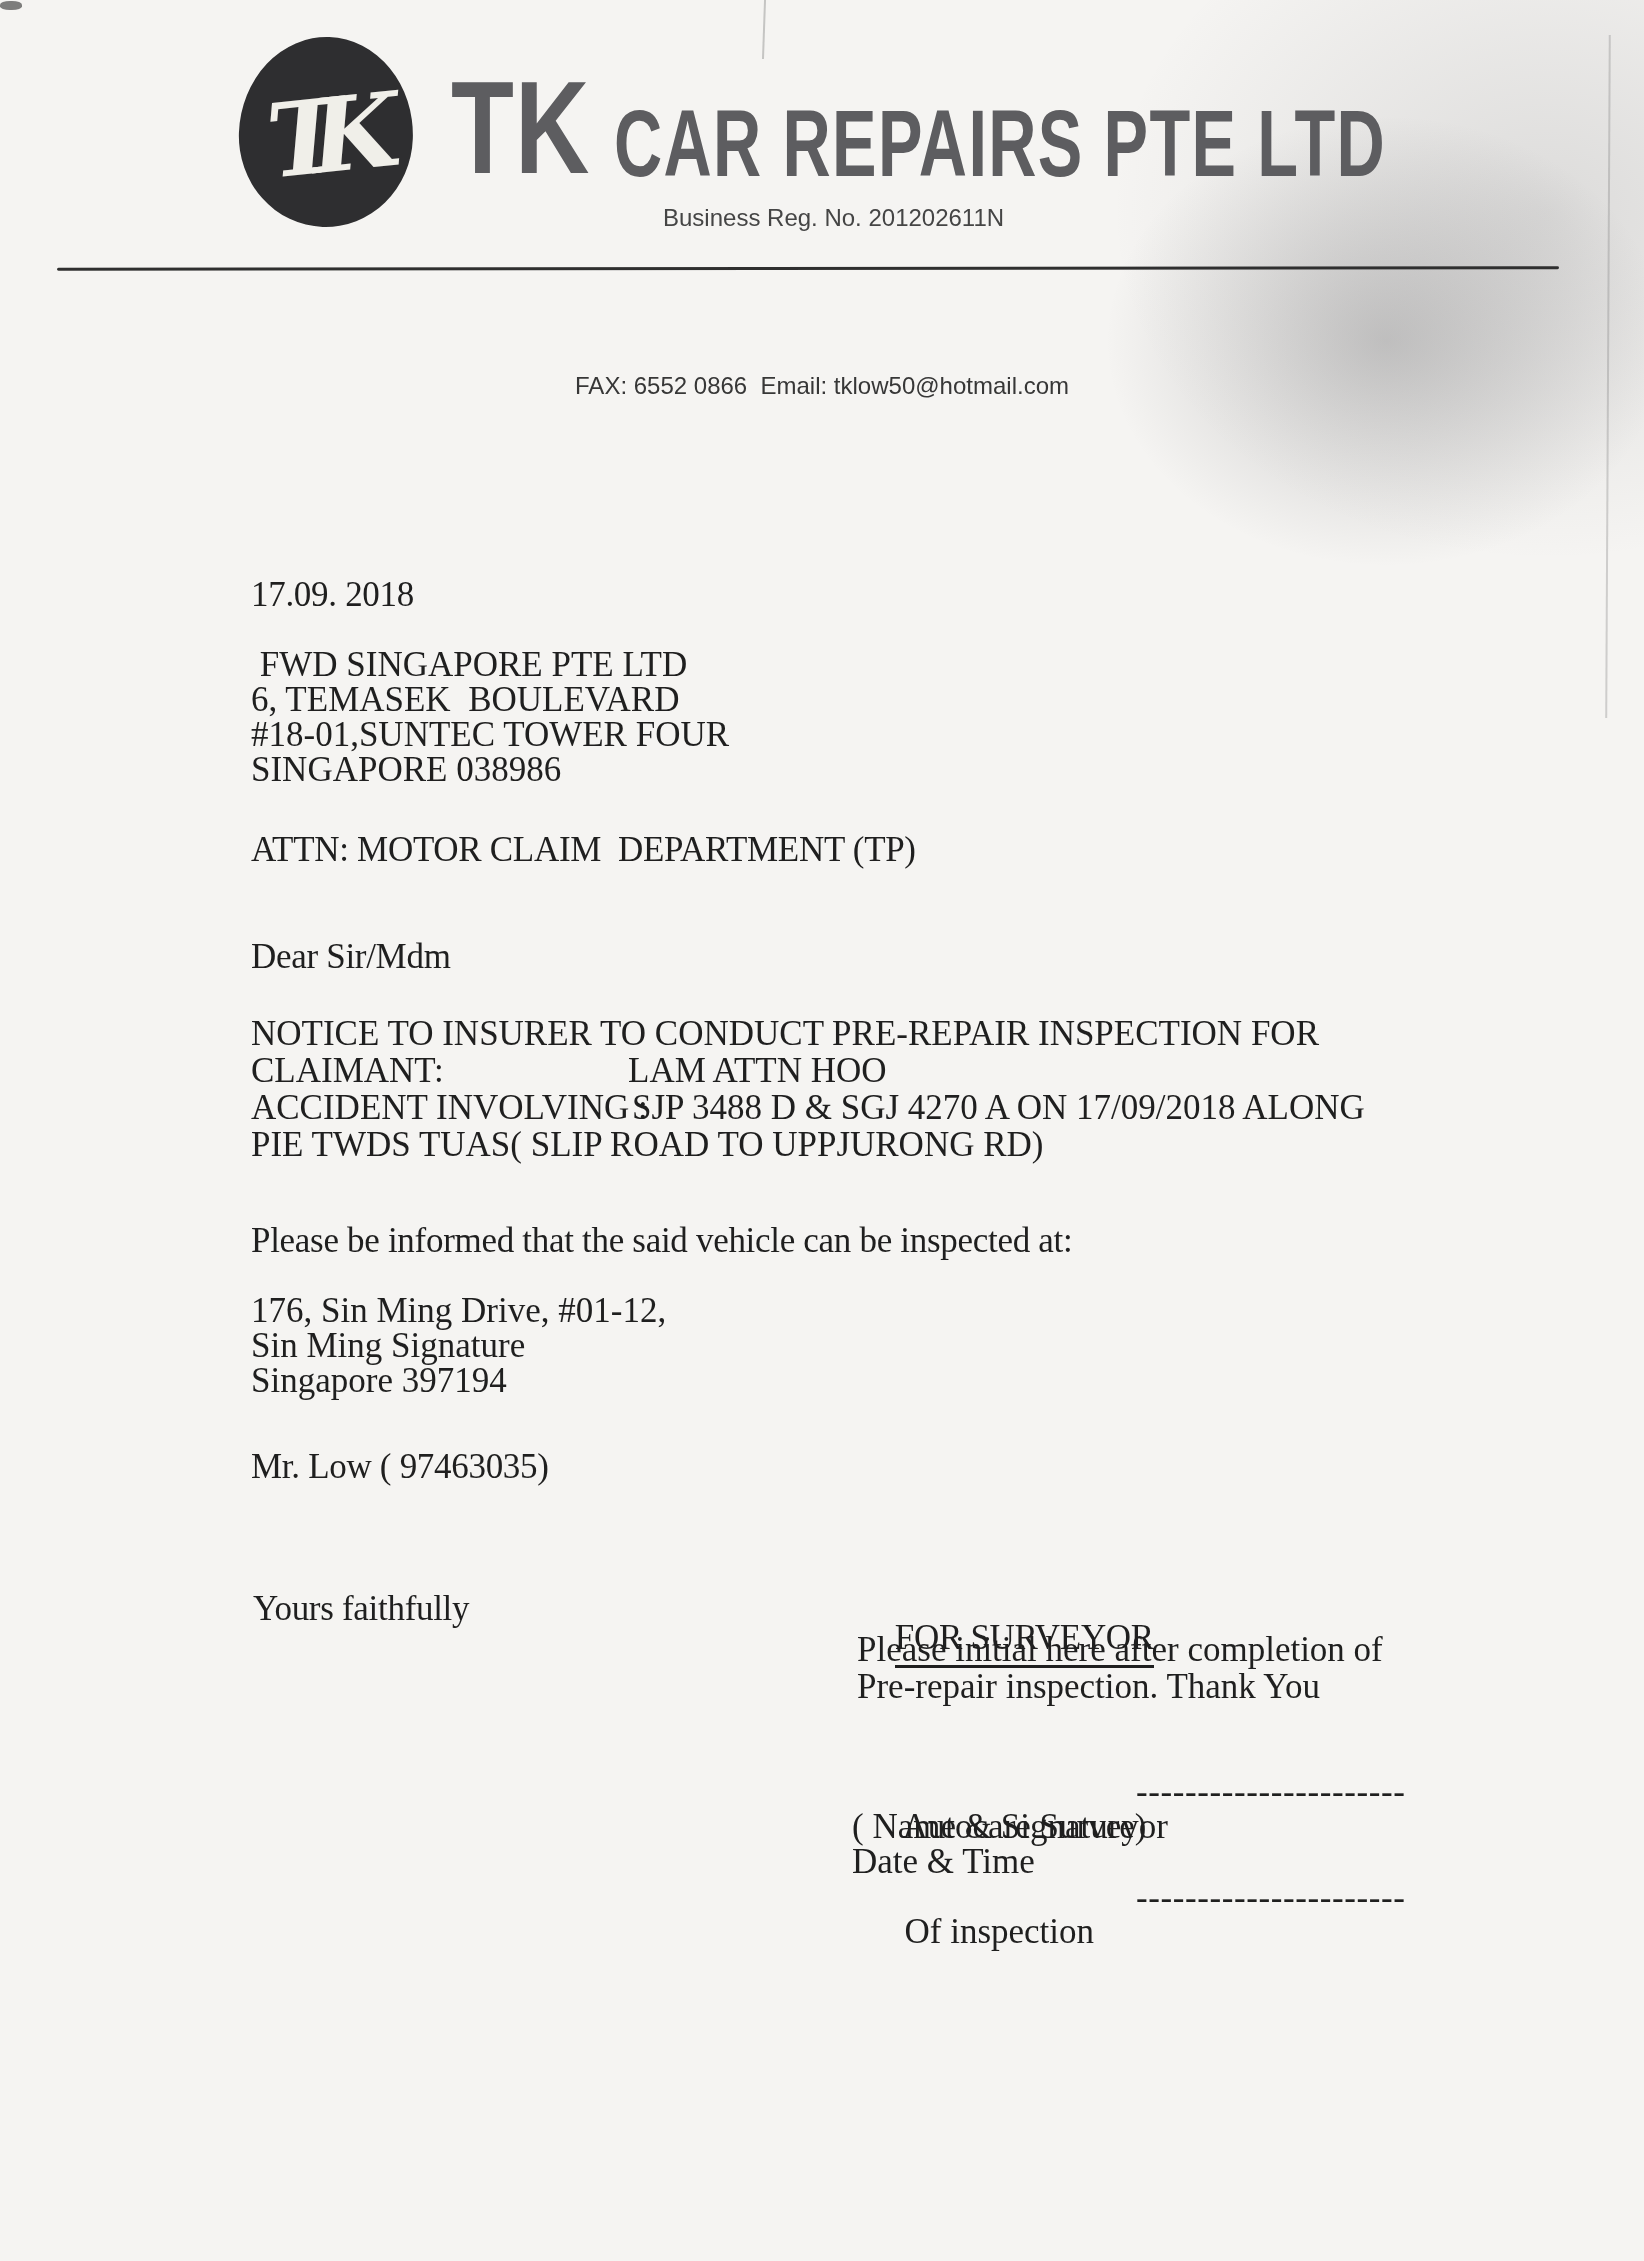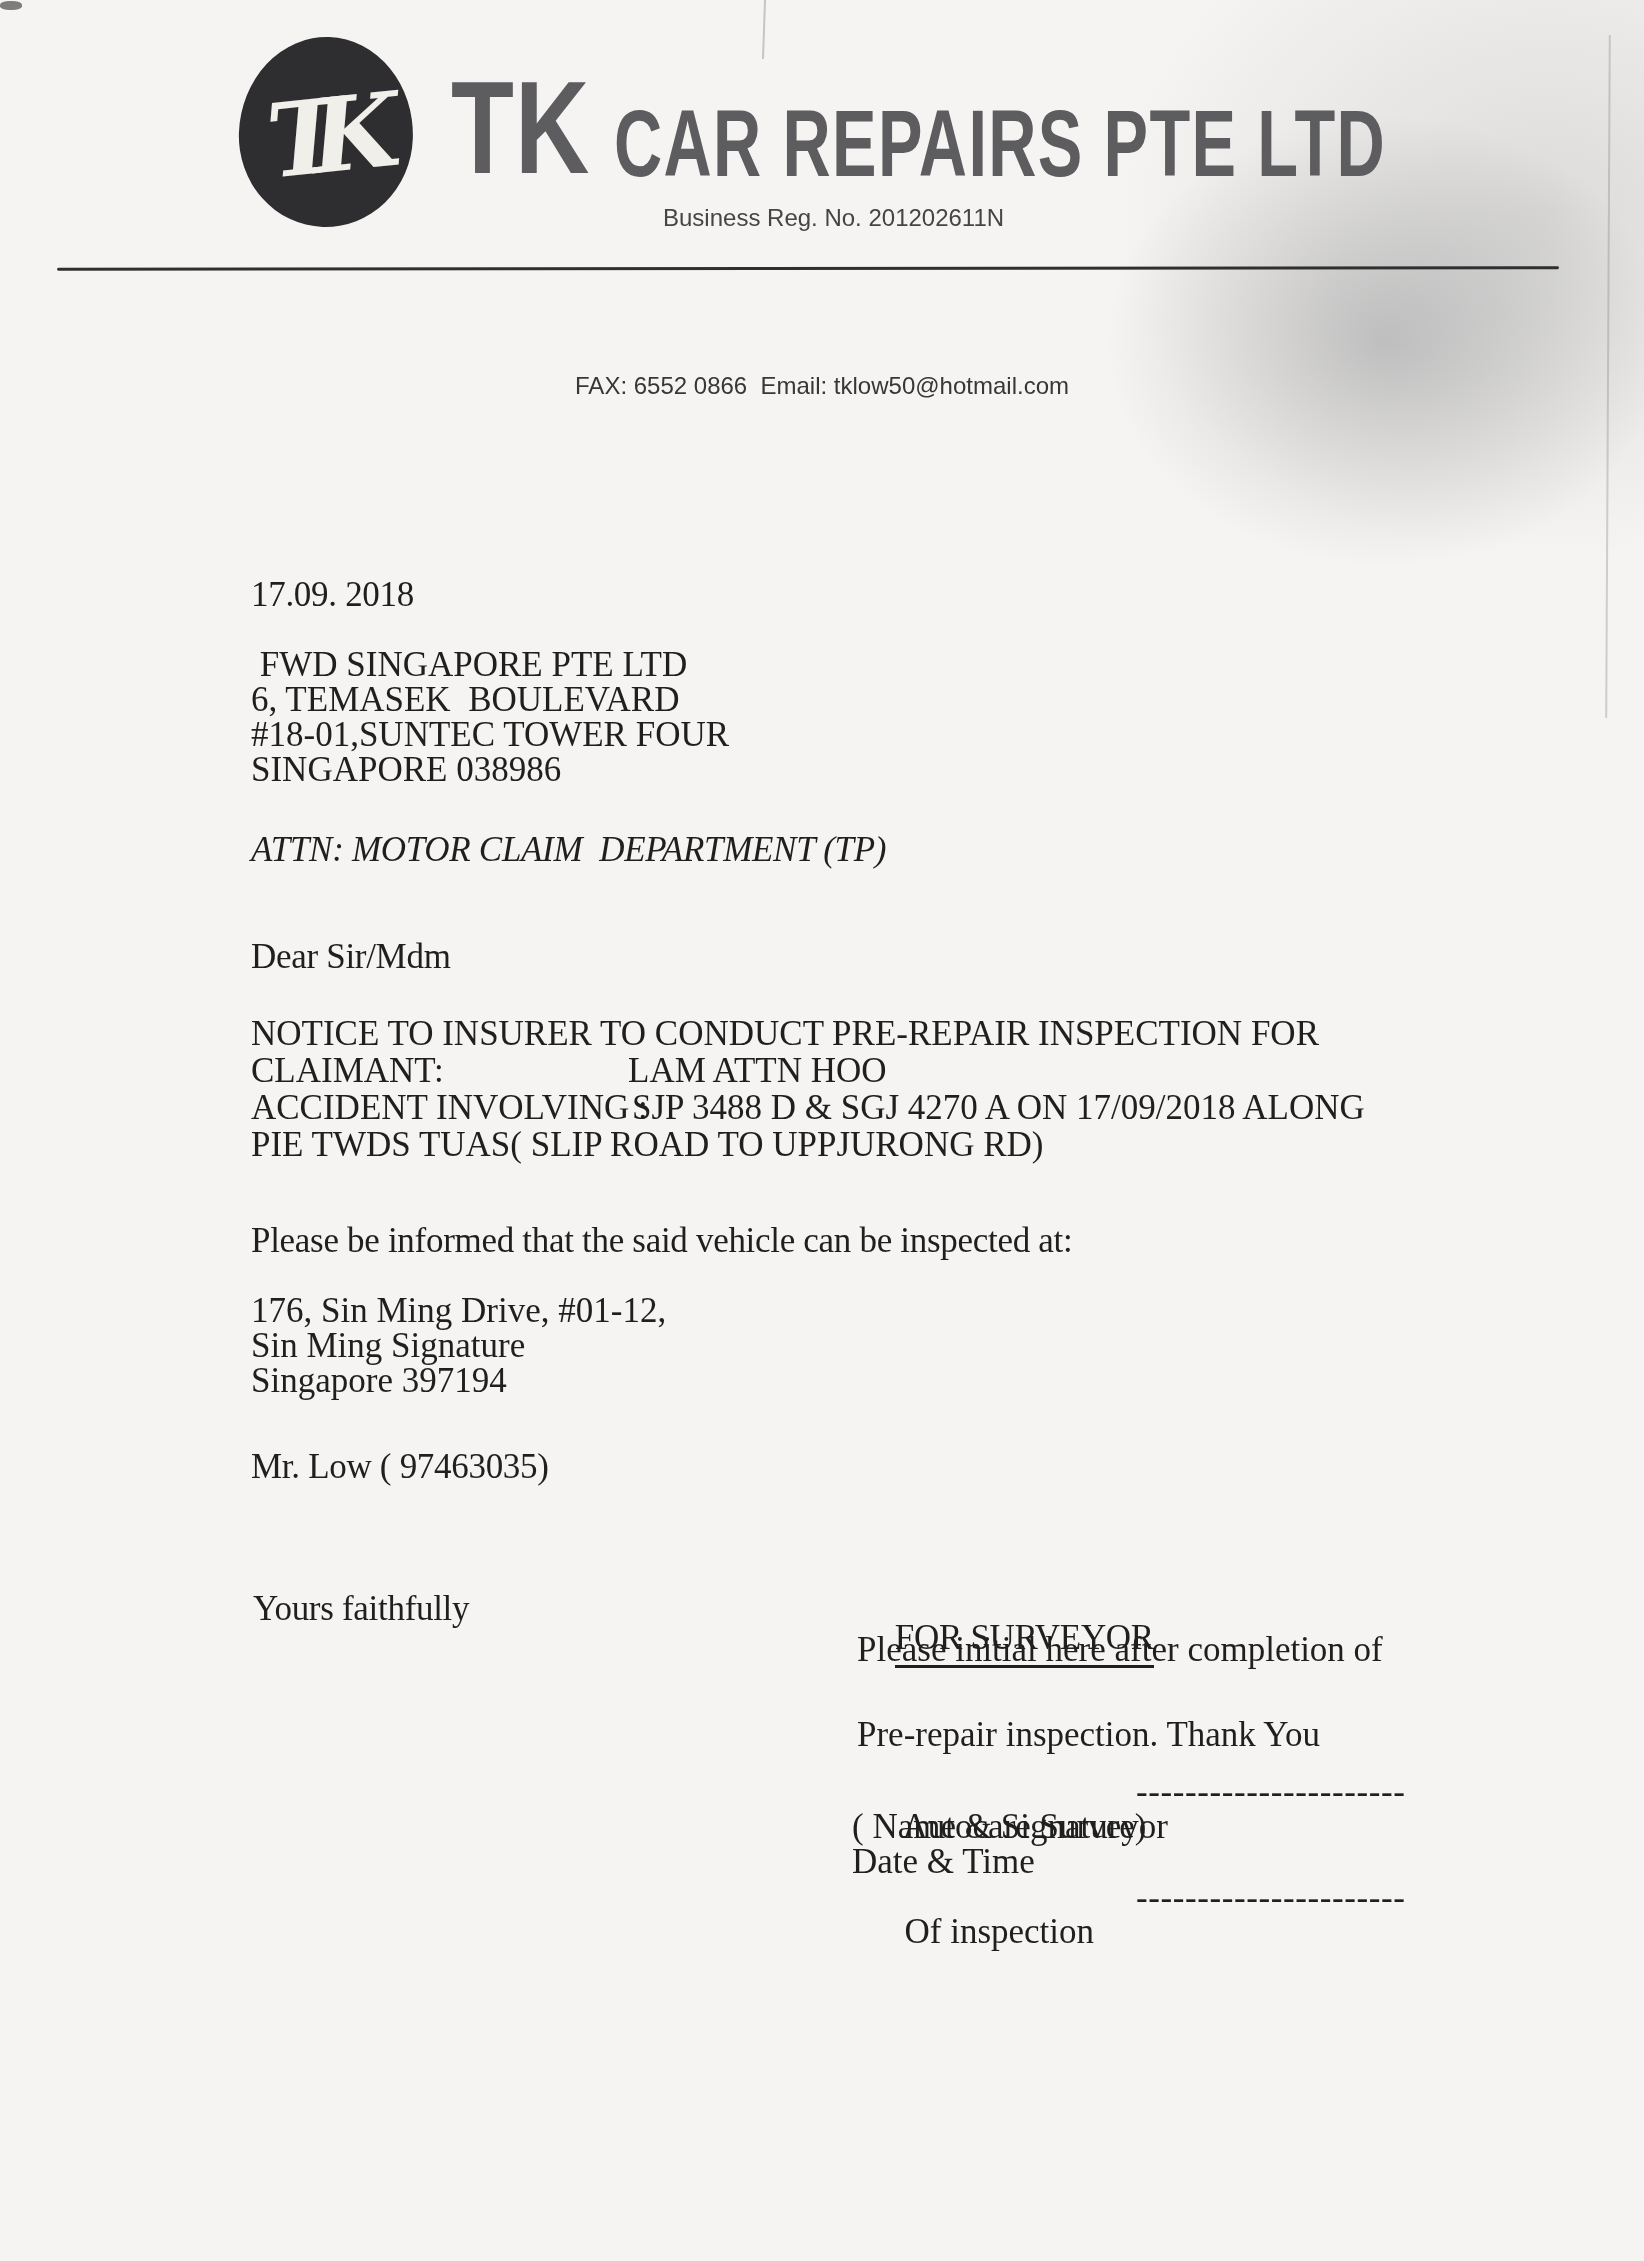--- a/index.html
+++ b/index.html
@@ -86,21 +86,21 @@
 
   <div class="t serif" style="left:251px; top:577px;">17.09. 2018</div>
 
   <div class="abs" style="left:251px; top:647px;">
     <div class="serif" style="white-space:pre;"> FWD SINGAPORE PTE LTD</div>
     <div class="serif" style="white-space:pre;">6, TEMASEK  BOULEVARD</div>
     <div class="serif" style="white-space:pre;">#18-01,SUNTEC TOWER FOUR</div>
     <div class="serif" style="white-space:pre;">SINGAPORE 038986</div>
   </div>
 
-  <div class="t serif" style="left:251px; top:832px;font-style:italic;">ATTN: MOTOR CLAIM  DEPARTMENT (TP)</div>
+  <div class="t serif" style="left:251px; top:832px;">ATTN: MOTOR CLAIM  DEPARTMENT (TP)</div>
 
   <div class="t serif" style="left:251px; top:939px;">Dear Sir/Mdm</div>
 
   <div class="abs" style="left:251px; top:1016px; width:1225px;">
     <div class="serif" style="position:relative; height:37px; white-space:pre;">NOTICE TO INSURER TO CONDUCT PRE-REPAIR INSPECTION FOR</div>
     <div class="serif" style="position:relative; height:37px;">
       <span>CLAIMANT:</span>
       <span class="inner-span" style="left:377px;">LAM ATTN HOO</span>
     </div>
     <div class="serif" style="position:relative; height:37px;">
@@ -120,21 +120,21 @@
 
   <div class="t serif" style="left:251px; top:1449px;">Mr. Low ( 97463035)</div>
 
   <div class="t serif" style="left:253px; top:1591px;">Yours faithfully</div>
 
   <div class="t serif" style="left:861px; top:1585px;">
     <span class="underlined">FOR SURVEYOR</span>
   </div>
   <div class="abs" style="left:857px; top:1631px;">
     <div class="serif" style="white-space:pre; line-height:37px;">Please initial here after completion of</div>
-    <div class="serif" style="white-space:pre; line-height:37px;margin-top:48px;">Pre-repair inspection. Thank You</div>
+    <div class="serif" style="white-space:pre; line-height:37px;">Pre-repair inspection. Thank You</div>
   </div>
 
   <div class="abs" style="left:852px; top:1774px; width:580px;">
     <div class="serif" style="position:relative; height:35px; white-space:pre;">
       <span>Autocare Surveyor</span>
       <span class="dashes">----------------------</span>
     </div>
     <div class="serif" style="position:relative; height:35px; white-space:pre;">( Name &amp; Signature)</div>
     <div class="serif" style="position:relative; height:35px; white-space:pre;">Date &amp; Time</div>
     <div class="serif" style="position:relative; height:35px; white-space:pre;">

